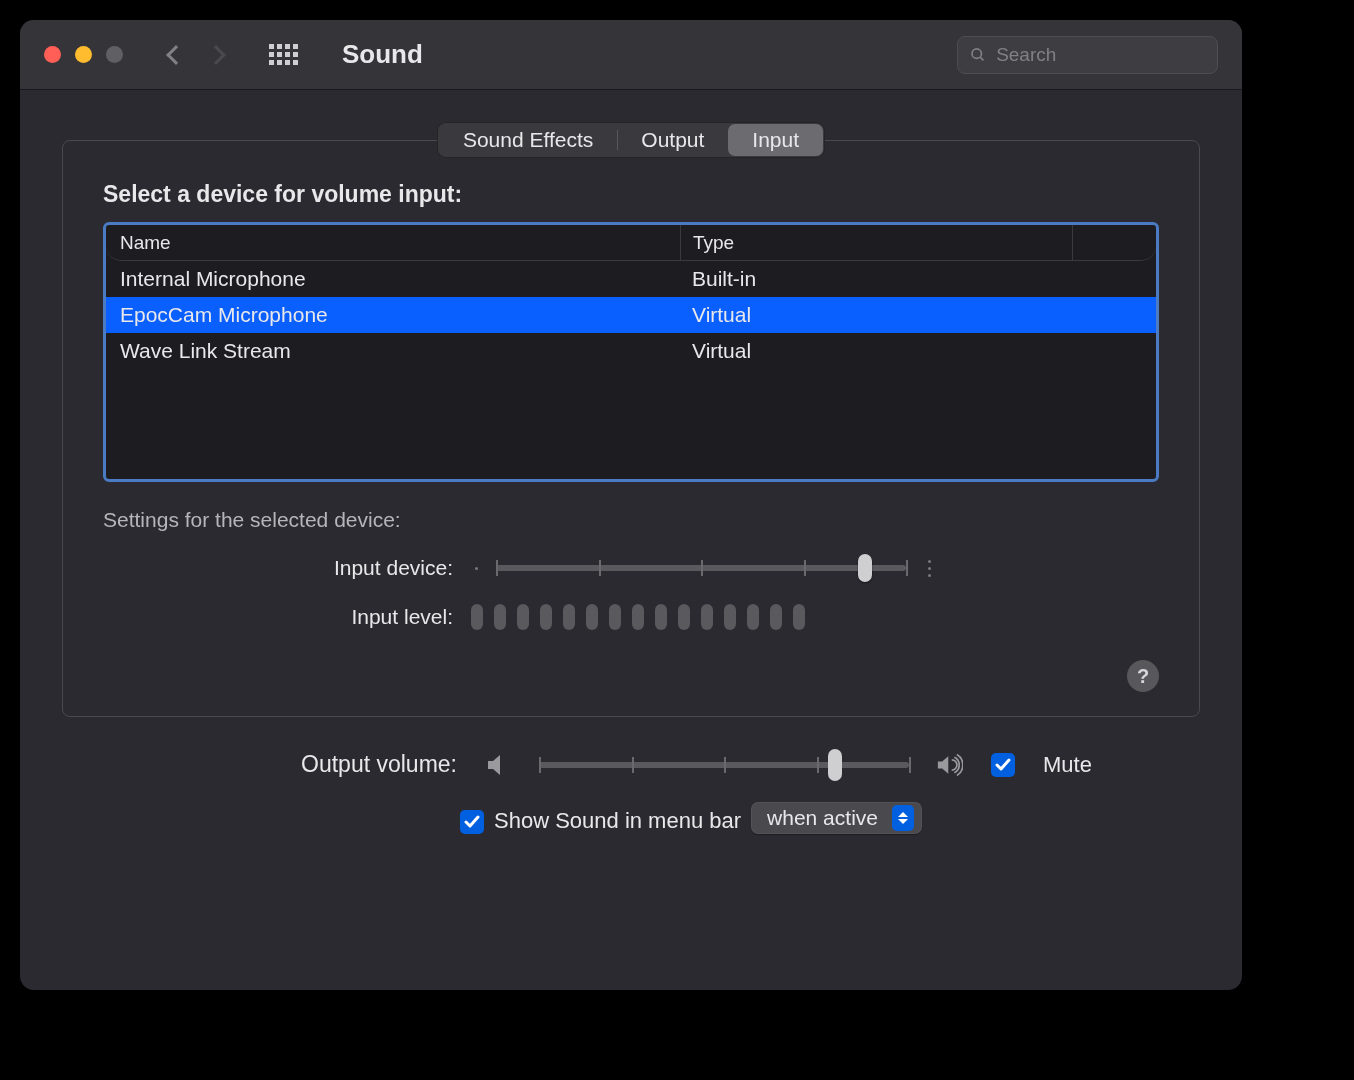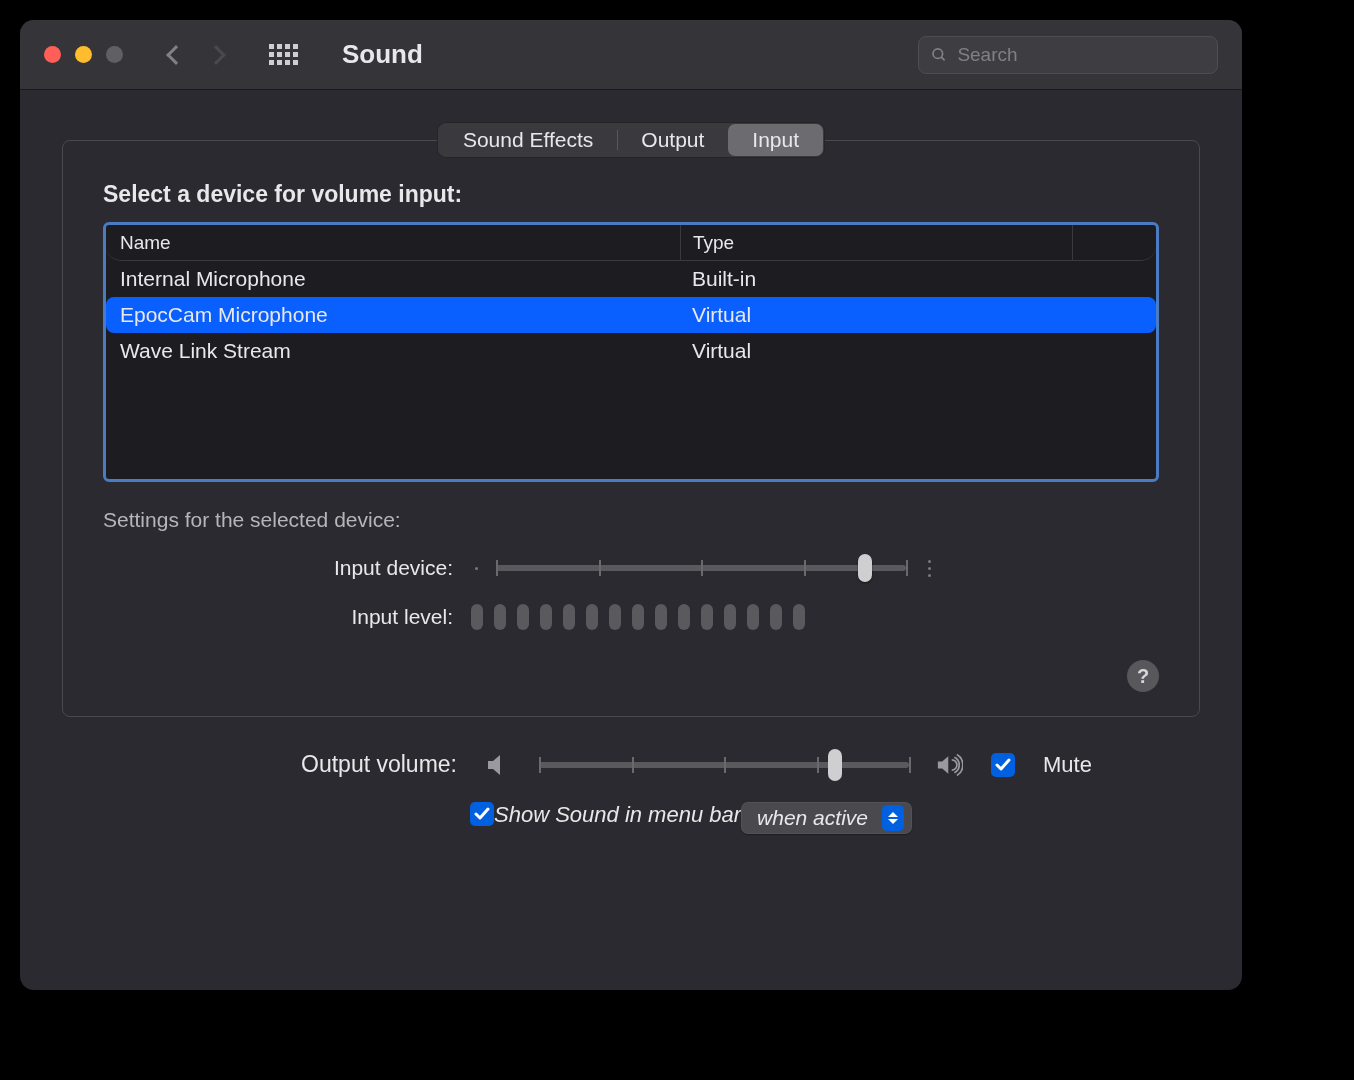--- a/index.html
+++ b/index.html
@@ -56,21 +56,21 @@
   .dot.green { background:#606064; } 
   .nav { display:flex; gap:26px; margin-left:22px; align-items:center; }
   .chev { width:14px; height:14px; border-left:3px solid #808085; border-bottom:3px solid #808085; }
   .chev.back { transform: rotate(45deg); }
   .chev.fwd { transform: rotate(-135deg); border-color:#4a494e; }
   .grid-icon { display:grid; grid-template-columns:repeat(4,5px); grid-auto-rows:5px; gap:3px; margin-left:22px;}
   .grid-icon span { background:#cfcfd2; width:5px; height:5px; }
   .title { font-size:26px; font-weight:700; color:var(--text); margin-left:20px;}
   .spacer { flex:1; }
   .search {
-    width: 300px; height:38px; background:#3e3d42; border-radius:8px;
+    width: 261px; height:38px; background:#3e3d42; border-radius:8px;
     display:flex; align-items:center; padding:0 12px; gap:8px;
     border:1px solid #4e4d52;
   }
   .search svg { width:18px; height:18px; }
   .search input {
     background:transparent; border:none; outline:none; color:var(--text-dim);
     font-size:19px; width:100%;
   }
   .search input::placeholder { color:#808085; }
 
@@ -117,21 +117,21 @@
     padding:0 14px;
     border-radius:15px;
   }
   .col-name { flex: 0 0 560px; }
   .col-type { flex:1; border-left:1px solid #3a393e; padding-left:12px; height:100%; display:flex; align-items:center;}
   .dev-row {
     display:flex; height:36px; align-items:center; font-size:21px; color:var(--text);
     padding:0 14px;
   }
   .dev-row .col-type { border:none; }
-  .dev-row.selected { background: var(--accent); border-radius: 8px; }
+  .dev-row.selected { background: var(--accent); }
   .col-third { width:70px; border-left:1px solid #3a393e; height:100%;}
 
   .subsection { margin-top:26px; font-size:21px; color:var(--text-dim);}
   .ctrl-row { display:flex; align-items:center; margin-top:24px; gap:18px;}
   .ctrl-label { width:350px; text-align:right; font-size:21px; color:var(--text);}
   .mic-wrap { display:flex; align-items:center; gap:4px;}
   .mic-dots { display:flex; flex-direction:column; gap:4px;}
   .mic-dots span { width:3px; height:3px; background:#7a797e; border-radius:50%;}
 
   .slider {
@@ -158,21 +158,21 @@
   .speaker-mute svg, .speaker-loud svg { width:26px; height:26px; display:block;}
   .slider2 { position:relative; width:370px; height:6px; background:#5a595e; border-radius:3px;}
   .slider2 .tick { position:absolute; top:-5px; width:2px; height:16px; background:#6a696e;}
   .slider2 .thumb { position:absolute; top:-13px; width:14px; height:32px; background:#cfcfd2; border-radius:7px;}
   .checkbox {
     width:24px; height:24px; border-radius:5px; background:var(--accent-check);
     display:flex; align-items:center; justify-content:center; flex:0 0 auto;
   }
   .checkbox svg { width:16px; height:16px; }
   .mute-label { font-size:22px; color:var(--text);}
-  .menubar-row { display:flex; align-items:flex-start; gap:0; justify-content:center; margin-left:120px;font-style:italic;}
+  .menubar-row { display:flex; align-items:flex-end; gap:10px; justify-content:center; margin-left:120px;}
   .popup {
     background:#4a494e; border-radius:7px; padding:3px 8px 3px 16px;
     display:flex; align-items:center; gap:14px; font-size:21px; color:var(--text);
     box-shadow: inset 0 0 0 1px rgba(255,255,255,.05), 0 1px 1px rgba(0,0,0,.3);
   }
   .popup .stepper {
     width:22px; height:26px; background:var(--accent-check); border-radius:5px;
     display:flex; flex-direction:column; align-items:center; justify-content:center; gap:2px;
   }
   .popup .stepper span {

